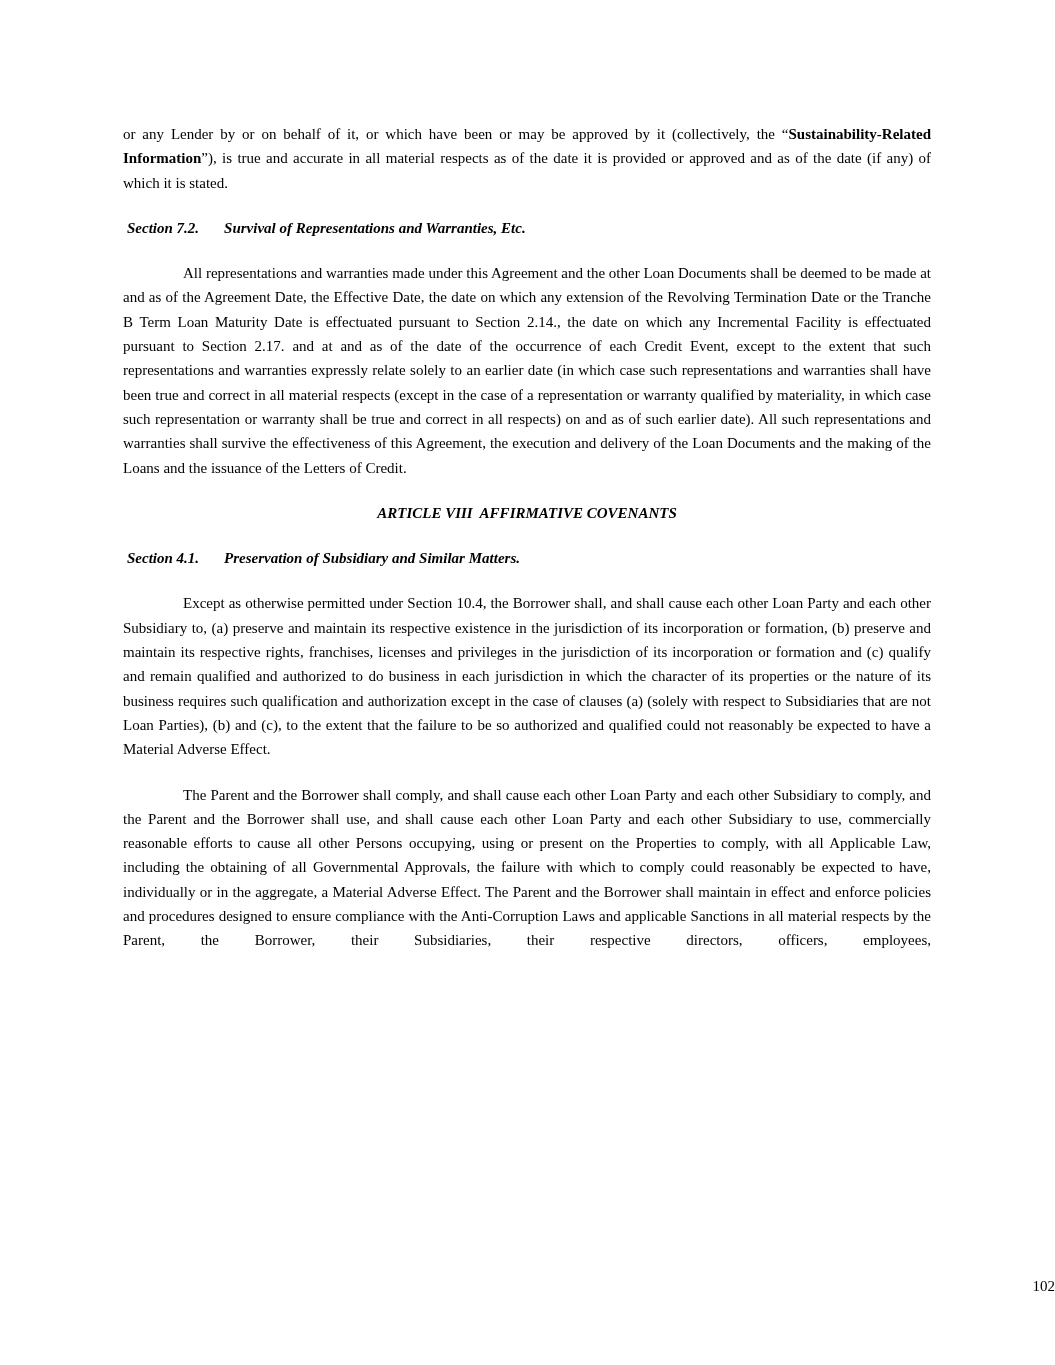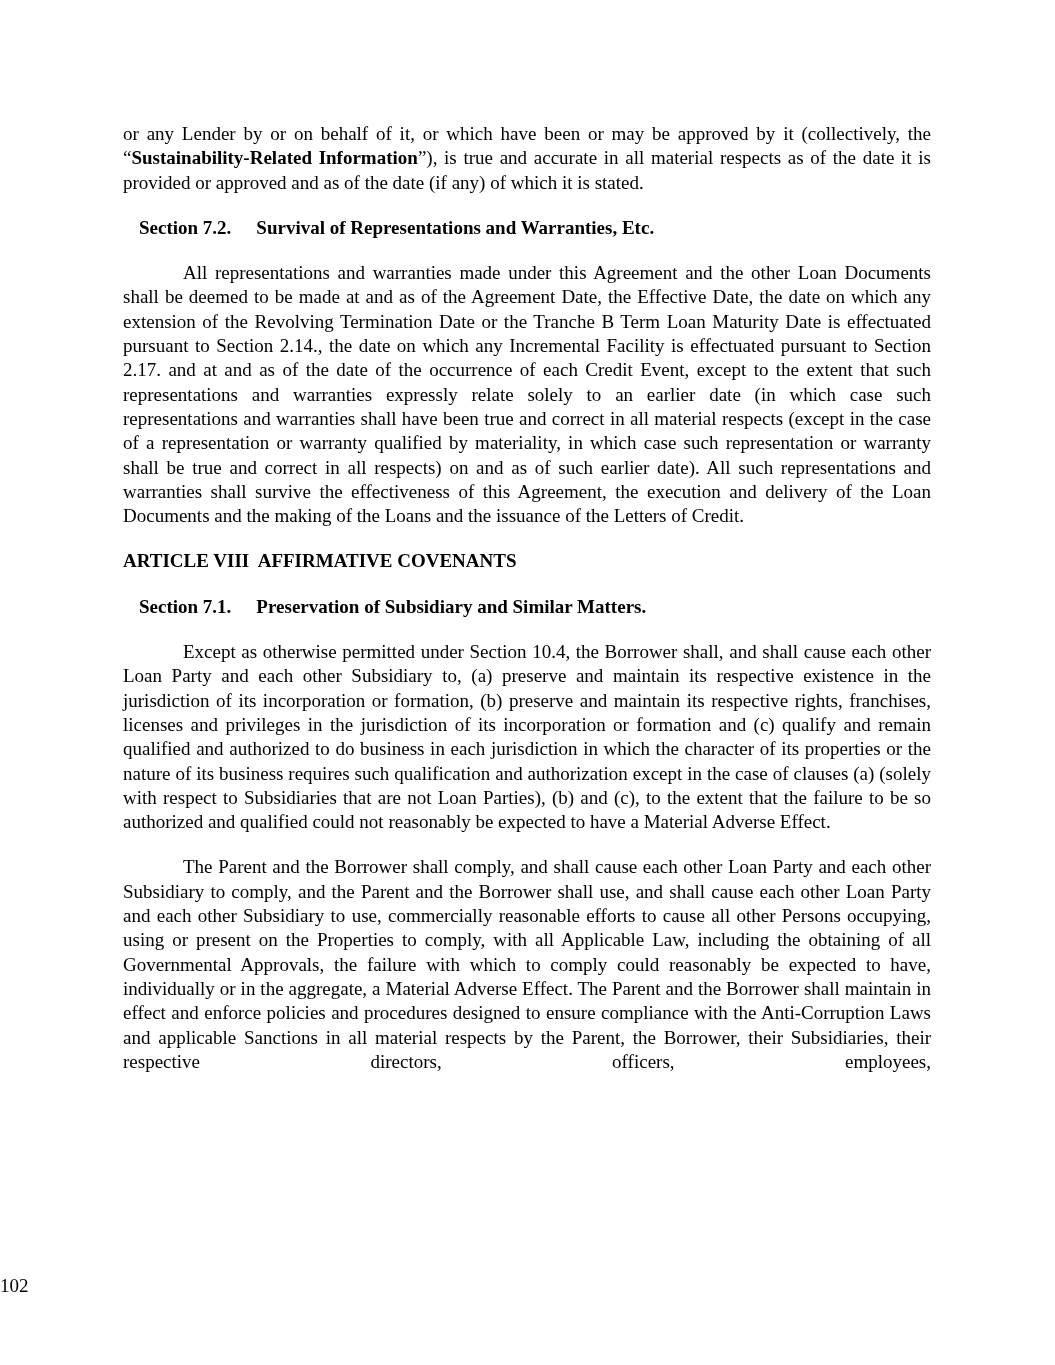--- a/index.html
+++ b/index.html
@@ -7,21 +7,21 @@
     padding: 0;
     background: #ffffff;
   }
   .page {
     position: relative;
     width: 1055px;
     height: 1365px;
     background: #ffffff;
     color: #000000;
     font-family: "Liberation Serif", "DejaVu Serif", serif;
-    font-size: 19px;
+    font-size: 15px;
     line-height: 24.3px;
     overflow: hidden;
   }
   .content {
     position: absolute;
     left: 123px;
     top: 122px;
     width: 808px;
   }
   .para {
@@ -30,56 +30,59 @@
   }
   .para.indent {
     text-indent: 60px;
   }
   .para.justify-last {
     text-align-last: justify;
   }
   .bold { font-weight: bold; }
   .section-heading {
     font-weight: bold;
-    margin: 0 0 21px 16px;
+    margin: 0 0 21px 4px;
     white-space: nowrap;
+    font-style: italic;
   }
   .heading-tab {
     display: inline-block;
     width: 25px;
   }
   .article-heading {
     font-weight: bold;
+    text-align: center;
     margin: 0 0 21px 0;
     white-space: pre-wrap;
+    font-style: italic;
   }
   .footer {
     position: absolute;
     left: 0;
     top: 1274px;
     width: 1055px;
-    text-align: left;
+    text-align: right;
   }
 </style>
 </head>
 <body>
 
 <div class="page">
   <div class="content">
 
     <p class="para"><span>or any Lender by or on behalf of it, or which have been or may be approved by it (collectively, the “</span><span class="bold">Sustainability-Related Information</span><span>”), is true and accurate in all material respects as of the date it is provided or approved and as of the date (if any) of which it is stated.</span></p>
 
     <p class="section-heading"><span>Section 7.2.</span><span class="heading-tab"></span><span>Survival of Representations and Warranties, Etc.</span></p>
 
     <p class="para indent">All representations and warranties made under this Agreement and the other Loan Documents shall be deemed to be made at and as of the Agreement Date, the Effective Date, the date on which any extension of the Revolving Termination Date or the Tranche B Term Loan Maturity Date is effectuated pursuant to Section 2.14., the date on which any Incremental Facility is effectuated pursuant to Section 2.17. and at and as of the date of the occurrence of each Credit Event, except to the extent that such representations and warranties expressly relate solely to an earlier date (in which case such representations and warranties shall have been true and correct in all material respects (except in the case of a representation or warranty qualified by materiality, in which case such representation or warranty shall be true and correct in all respects) on and as of such earlier date). All such representations and warranties shall survive the effectiveness of this Agreement, the execution and delivery of the Loan Documents and the making of the Loans and the issuance of the Letters of Credit.</p>
 
     <p class="article-heading">ARTICLE VIII  AFFIRMATIVE COVENANTS</p>
 
 
-    <p class="section-heading"><span>Section 7.1.</span><span class="heading-tab"></span><span>Preservation of Subsidiary and Similar Matters.</span></p>
+    <p class="section-heading"><span>Section 4.1.</span><span class="heading-tab"></span><span>Preservation of Subsidiary and Similar Matters.</span></p>
 
     <p class="para indent">Except as otherwise permitted under Section 10.4, the Borrower shall, and shall cause each other Loan Party and each other Subsidiary to, (a) preserve and maintain its respective existence in the jurisdiction of its incorporation or formation, (b) preserve and maintain its respective rights, franchises, licenses and privileges in the jurisdiction of its incorporation or formation and (c) qualify and remain qualified and authorized to do business in each jurisdiction in which the character of its properties or the nature of its business requires such qualification and authorization except in the case of clauses (a) (solely with respect to Subsidiaries that are not Loan Parties), (b) and (c), to the extent that the failure to be so authorized and qualified could not reasonably be expected to have a Material Adverse Effect.</p>
 
 
     <p class="para indent justify-last">The Parent and the Borrower shall comply, and shall cause each other Loan Party and each other Subsidiary to comply, and the Parent and the Borrower shall use, and shall cause each other Loan Party and each other Subsidiary to use, commercially reasonable efforts to cause all other Persons occupying, using or present on the Properties to comply, with all Applicable Law, including the obtaining of all Governmental Approvals, the failure with which to comply could reasonably be expected to have, individually or in the aggregate, a Material Adverse Effect. The Parent and the Borrower shall maintain in effect and enforce policies and procedures designed to ensure compliance with the Anti-Corruption Laws and applicable Sanctions in all material respects by the Parent, the Borrower, their Subsidiaries, their respective directors, officers, employees,</p>
 
   </div>
 
   <div class="footer">102</div>
 </div>

